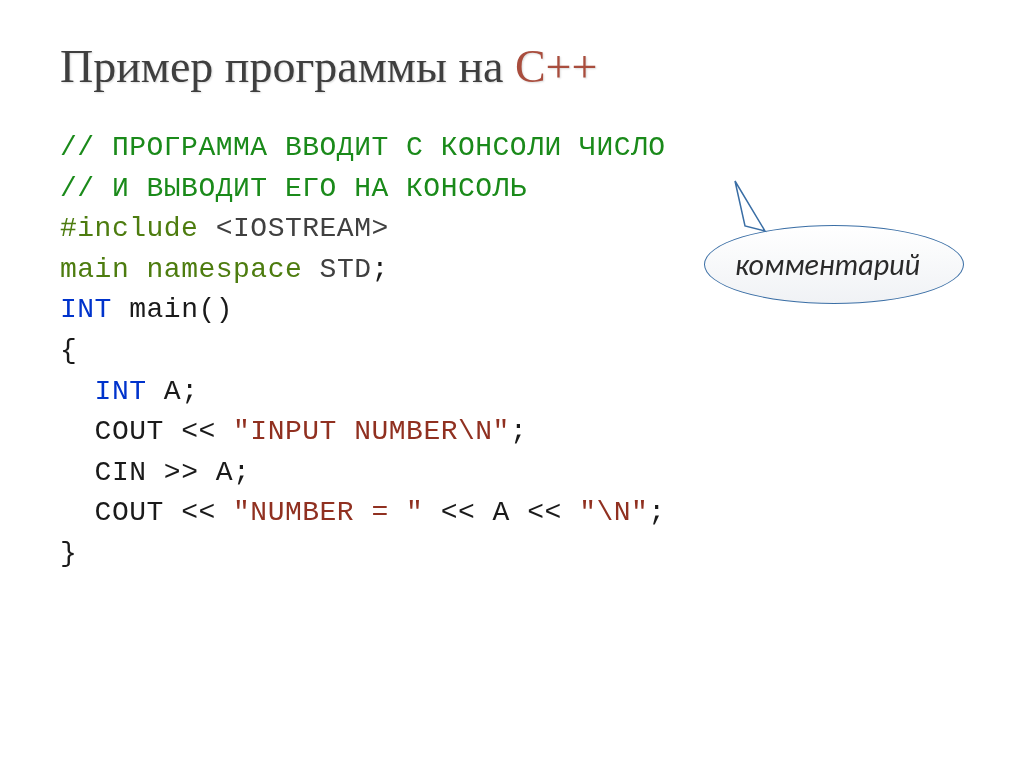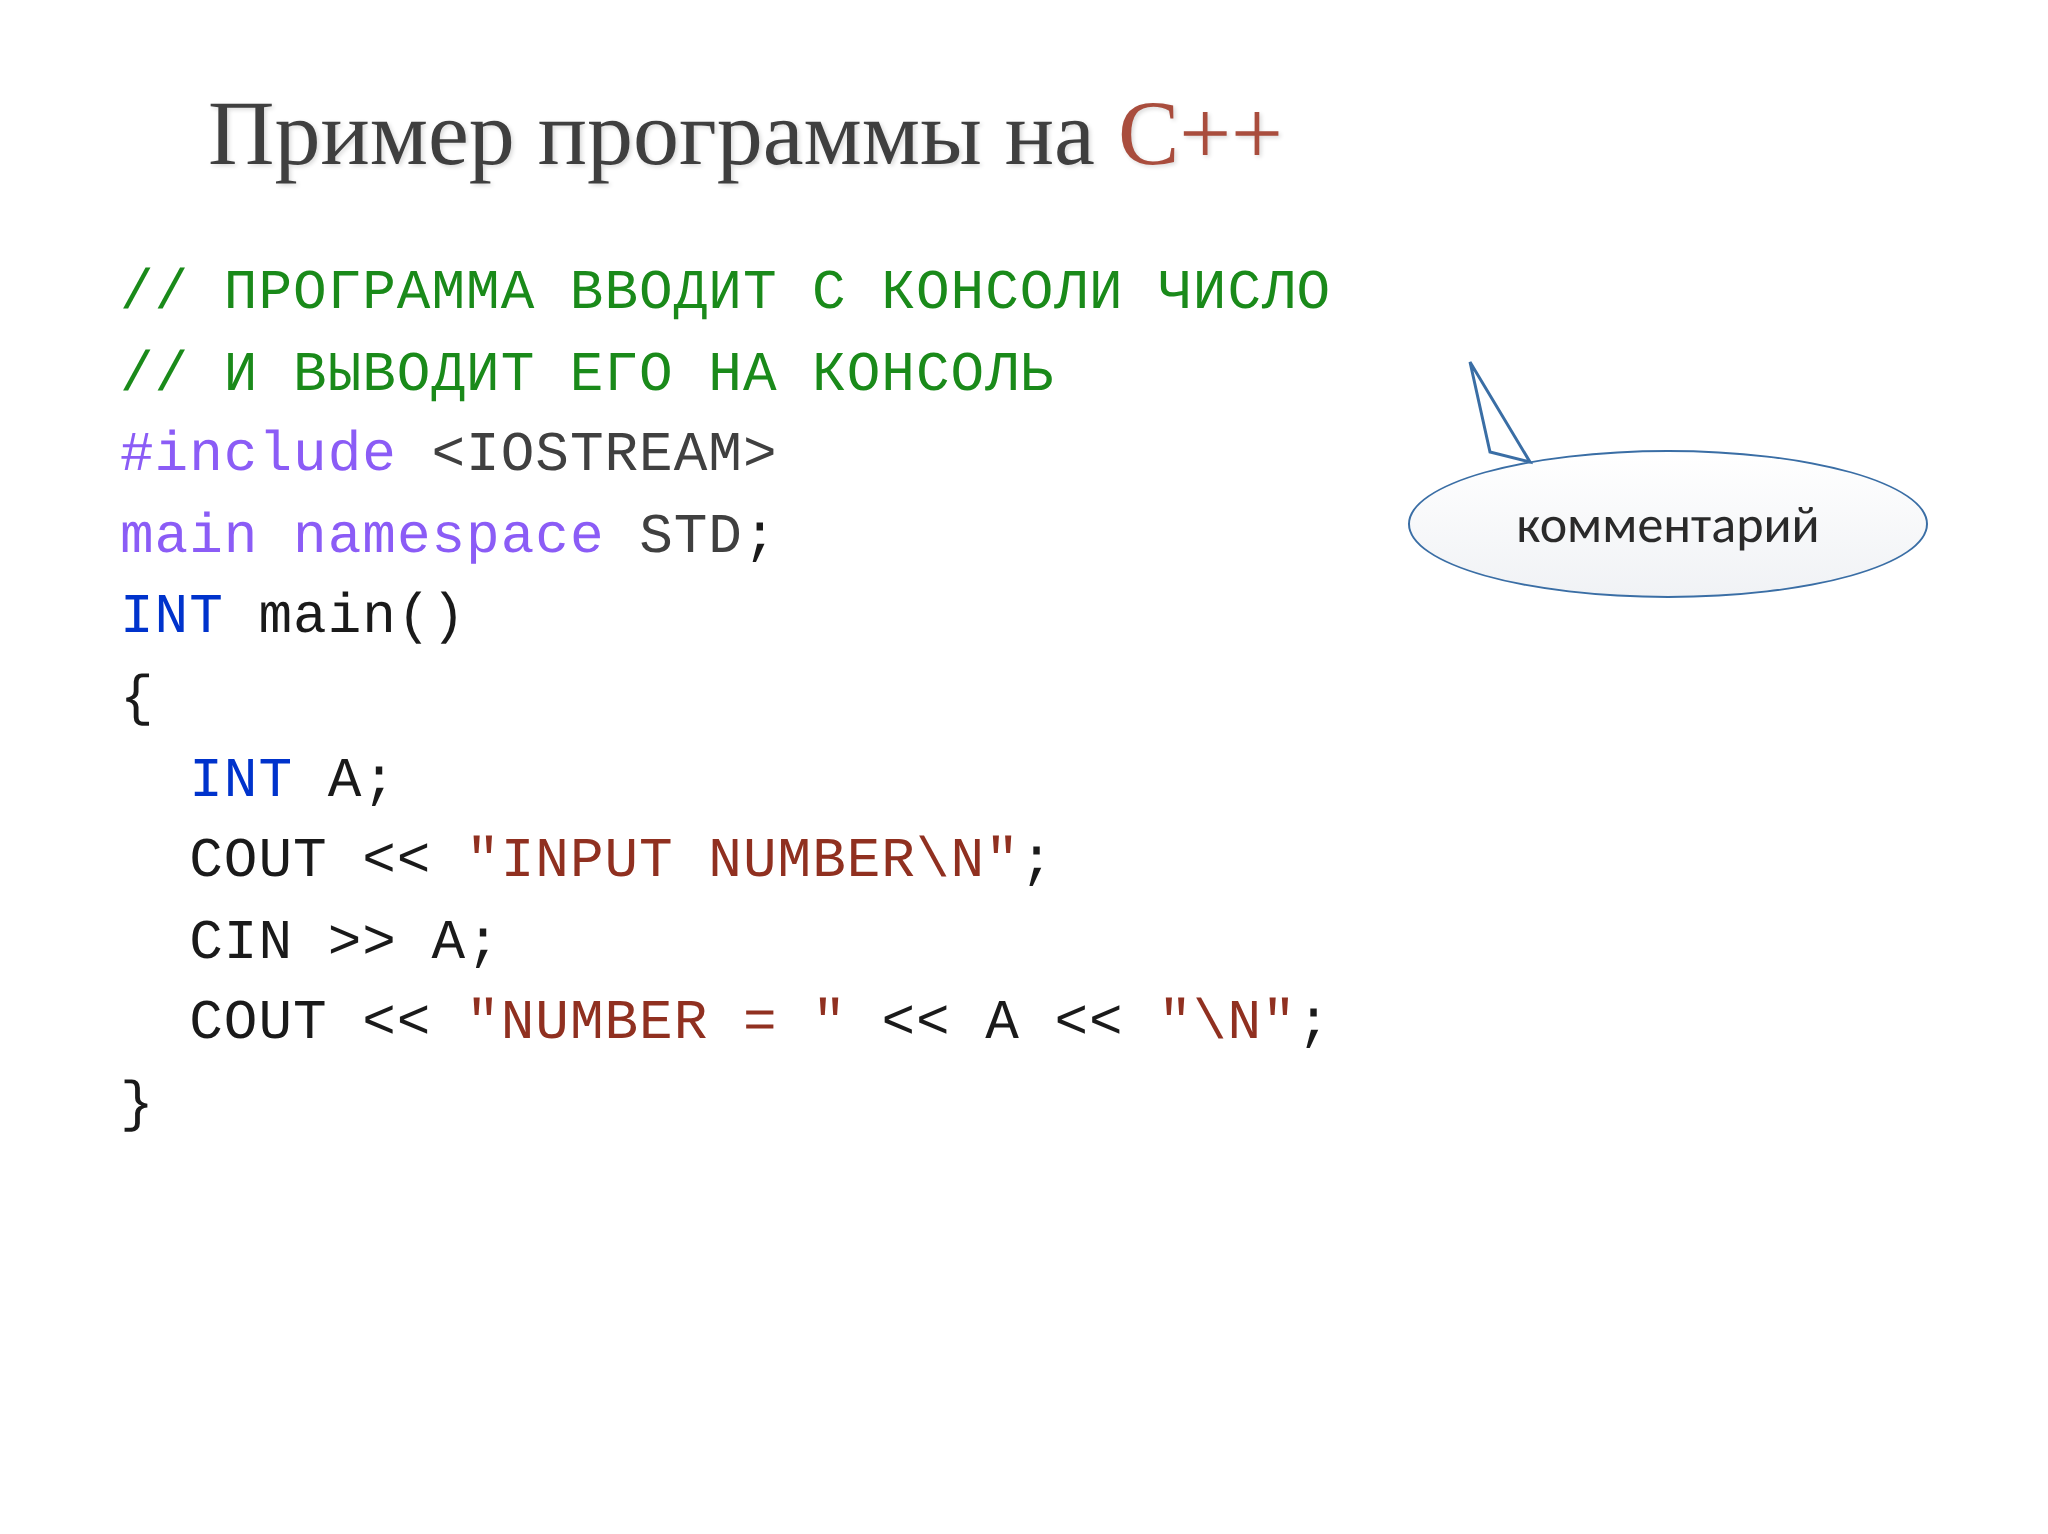--- a/index.html
+++ b/index.html
@@ -15,21 +15,20 @@
       padding: 40px 60px;
       position: relative;
       overflow: hidden;
     }
     .title {
       font-size: 46px;
       color: #3f3f3f;
       margin-bottom: 35px;
       text-shadow: 1px 1px 2px rgba(0,0,0,0.15);
       font-weight: normal;
-      margin-left: 44px;
     }
     .title-accent {
       color: #a94d3d;
     }
     .code-block {
       font-family: 'Courier New', Courier, monospace;
       font-size: 28px;
       line-height: 1.45;
       text-transform: uppercase;
       letter-spacing: 0.5px;
@@ -39,21 +38,21 @@
     }
     .comment {
       color: #1a8a1a;
     }
     .keyword {
       color: #0033cc;
       text-align: right;
     }
     .keyword-lc {
       text-transform: none;
-      color: #8b5cf6;
+      color: #4d7c0f;
     }
     .angle {
       color: #404040;
     }
     .string {
       color: #903020;
     }
     .number {
       color: #903020;
     }
@@ -68,25 +67,26 @@
       position: absolute;
       top: 225px;
       right: 60px;
       width: 260px;
     }
     .callout-bubble {
       border: 1.5px solid #3a6ea5;
       border-radius: 50% / 50%;
       background: linear-gradient(#ffffff, #f0f2f5);
       padding: 20px 30px;
-      text-align: center;
+      text-align: left;
       font-family: Calibri, Arial, sans-serif;
-      font-size: 26px;
+      font-size: 30px;
       color: #2a2a2a;
       position: relative;
+      font-style: italic;
     }
     .callout-tail {
       position: absolute;
       top: -50px;
       left: 25px;
       width: 60px;
       height: 60px;
     }
     .callout-tail svg {
       width: 100%;

